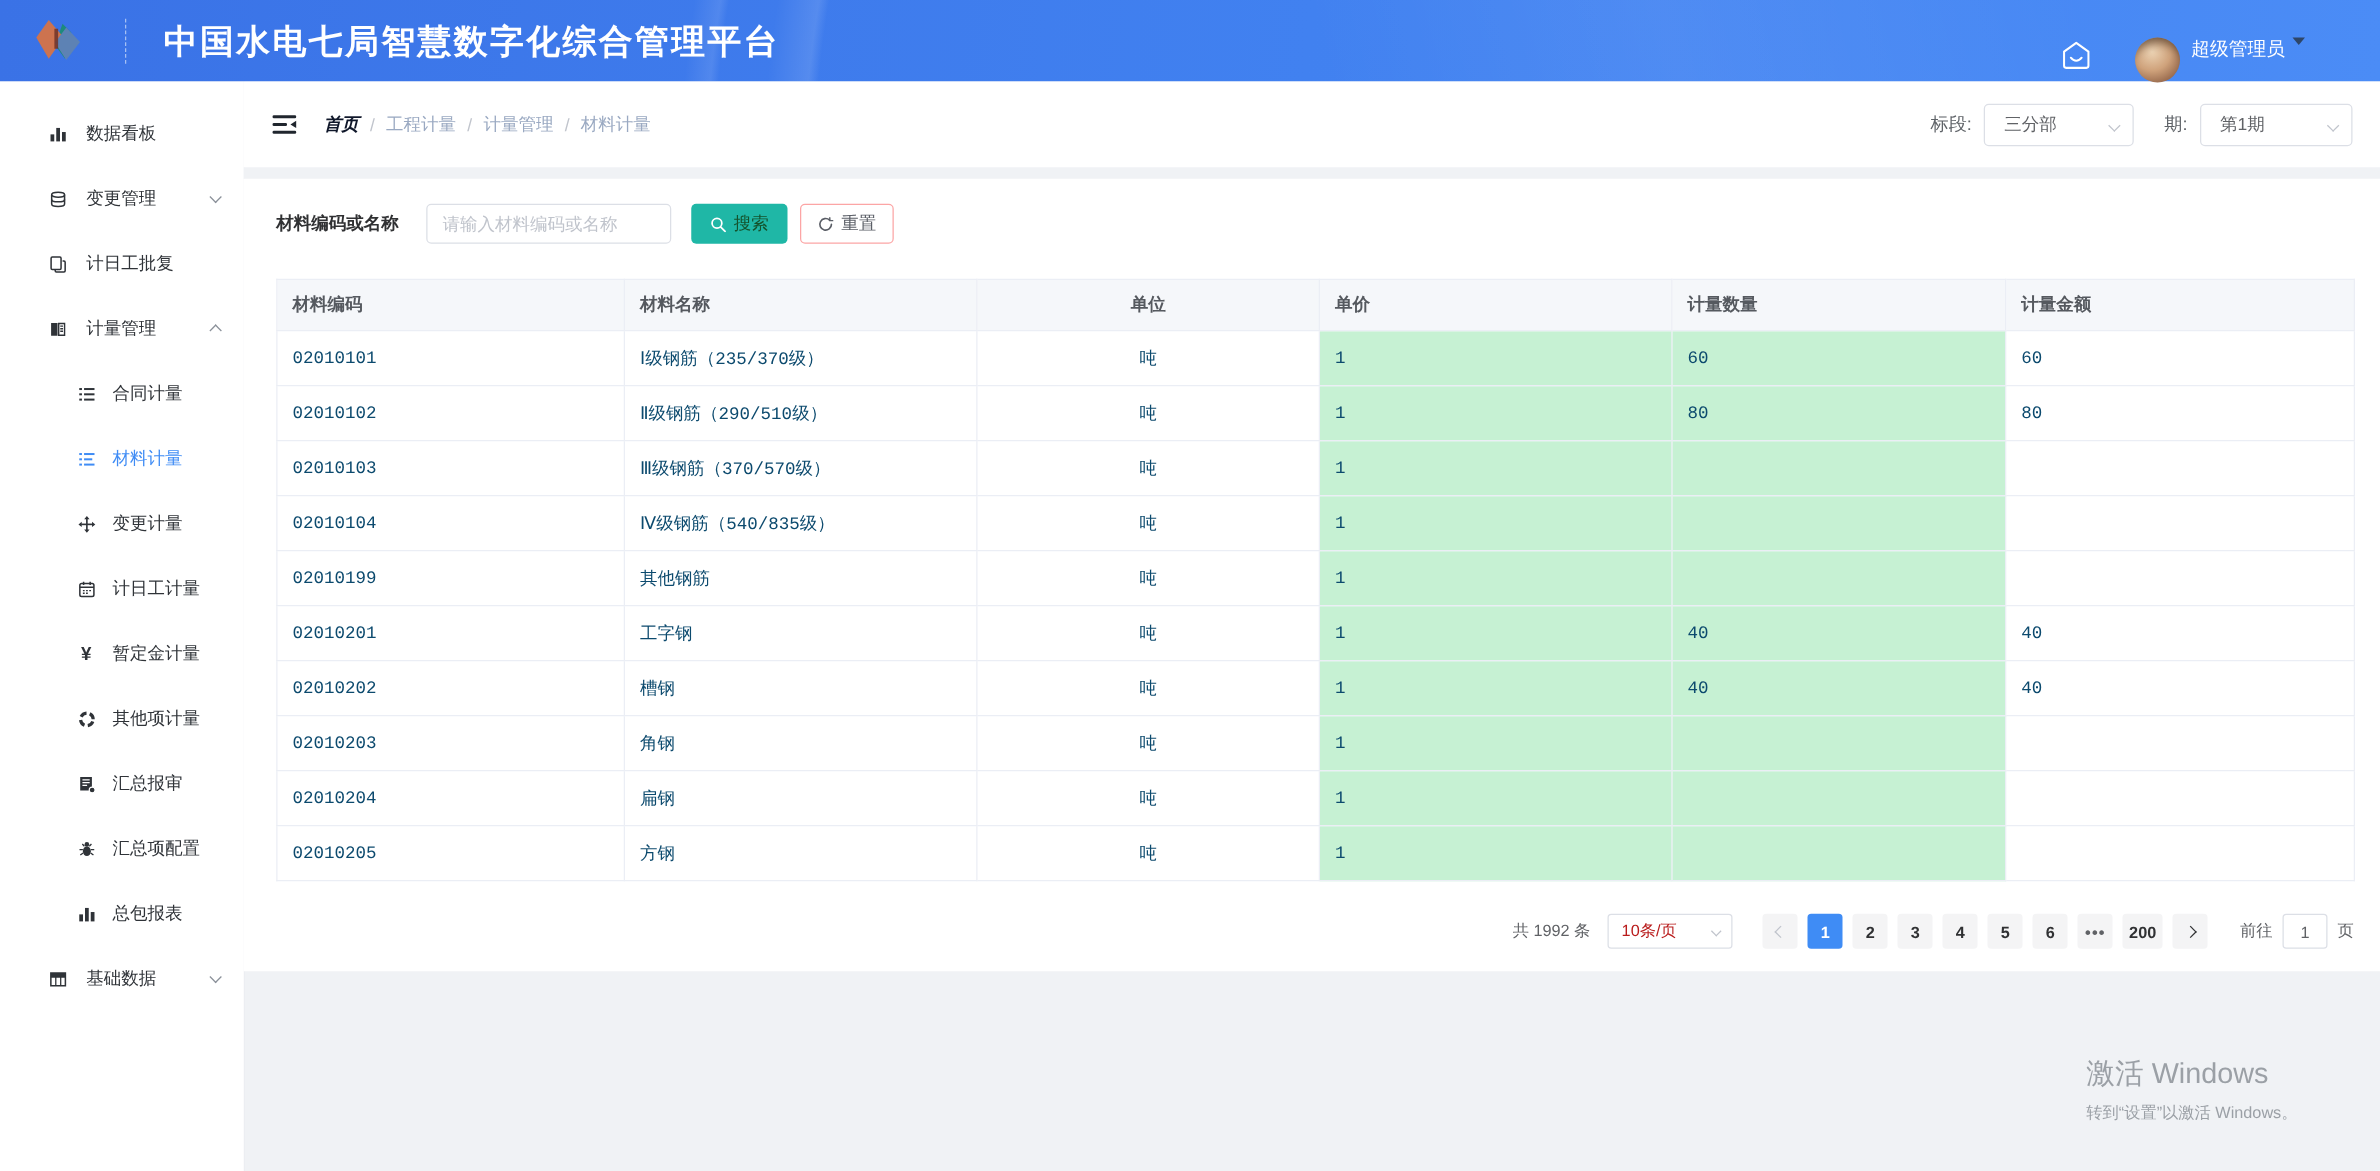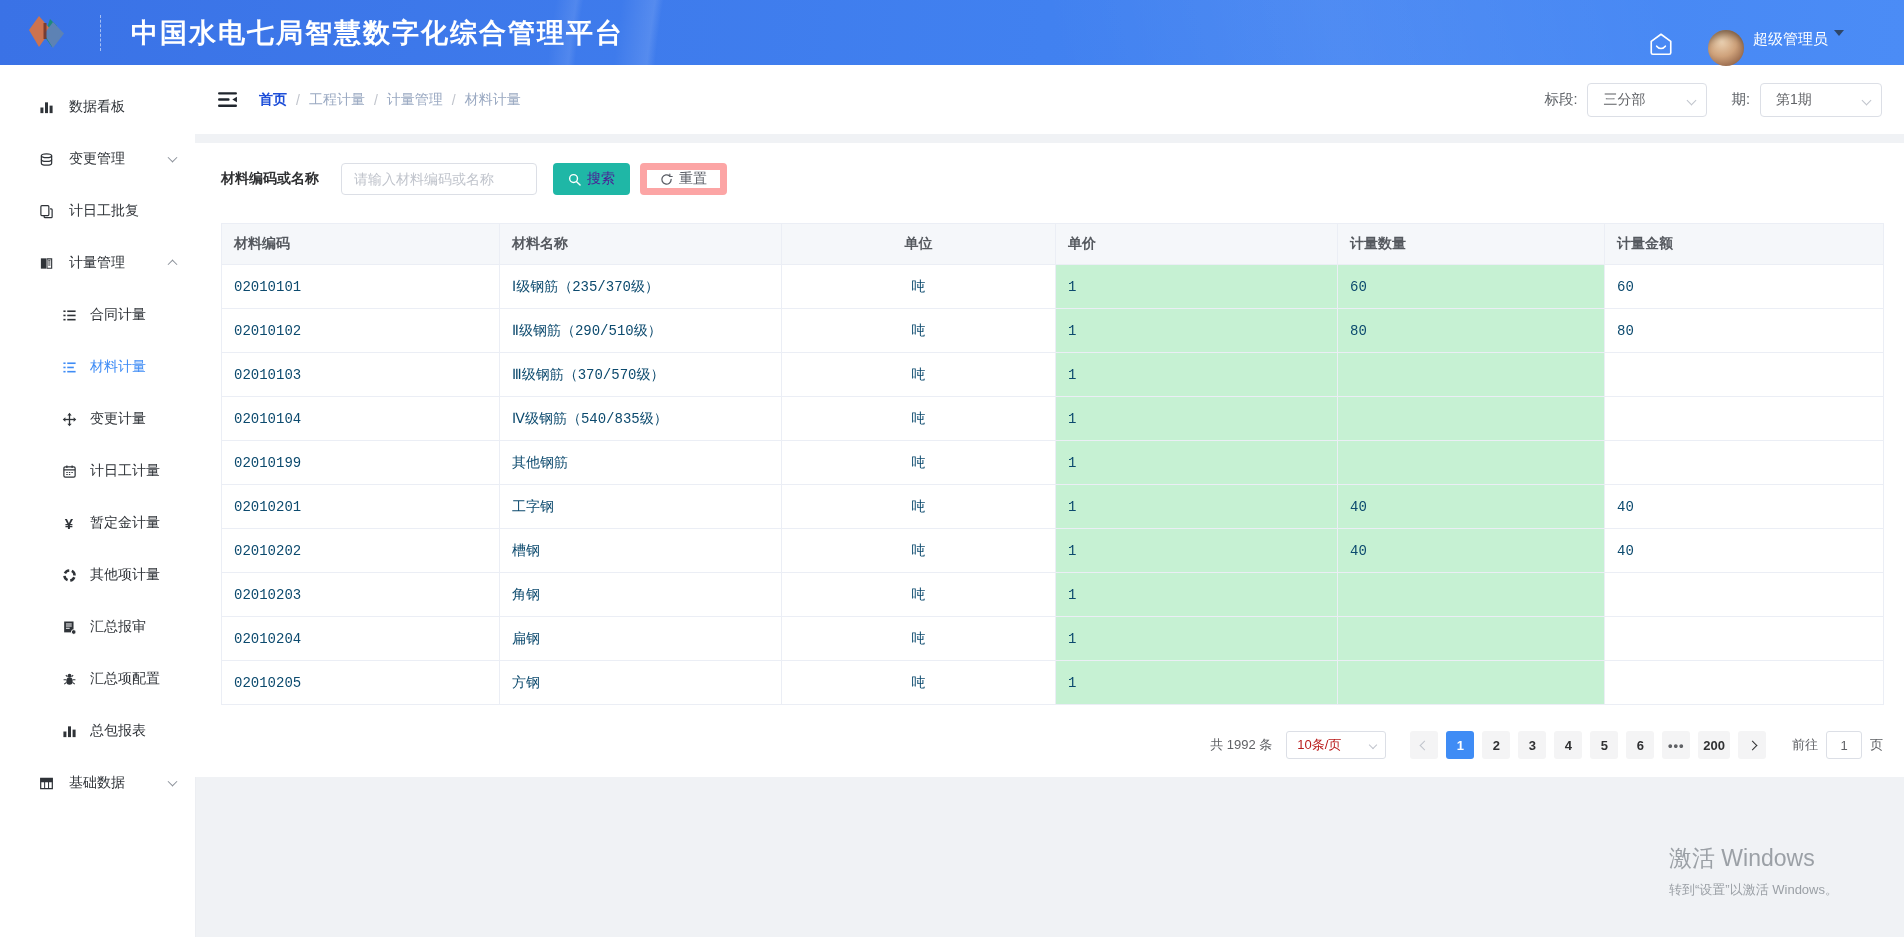--- a/index.html
+++ b/index.html
@@ -44,21 +44,21 @@
   .chev.down{ transform:translateY(-70%) rotate(45deg); }
   .chev.up{ transform:translateY(-30%) rotate(-135deg); }
 
   .main{ flex:1; position:relative; min-width:0; }
 
   
   .topbar{ height:69px; background:#fff; display:flex; align-items:center; padding:0 22px; }
   .fold{ width:22px; height:20px; color:#20262e; cursor:pointer; flex:none; display:flex; align-items:center;}
   .bc{ display:flex; align-items:center; margin-left:20px; font-size:14px; white-space:nowrap;}
   .bc-item{ color:#9aa9c2; cursor:pointer; }
-  .bc-item.first{ color:#1d4ed8; font-weight:bold; }
+  .bc-item.first{ color:#0f172a; font-weight:bold;font-style:italic; }
   .bc-sep{ color:#c0c4cc; margin:0 9px; }
   .tb-spacer{ flex:1; }
   .f-label{ font-size:14.5px; color:#5f6368; margin-right:10px; white-space:nowrap;}
   .sel{ position:relative; display:flex; align-items:center; width:120px; height:34px;
     border:1px solid #dcdfe6; border-radius:4px; background:#fff; padding:0 26px 0 15px;
     font-size:14px; color:#606266; cursor:pointer; }
   .sel + .f-label{ margin-left:24px; }
   .sel .cv{ position:absolute; right:11px; top:13px; }
   .cv{ display:inline-block; width:7px; height:7px; border-right:1.4px solid #c0c4cc; border-bottom:1.4px solid #c0c4cc; }
   .cv.down{ transform:rotate(45deg); }
@@ -69,22 +69,22 @@
 
   
   .card{ background:#fff; padding:20px 21px 18px 26px; }
   .search-row{ display:flex; align-items:center; }
   .search-label{ font-size:14px; font-weight:bold; color:#303133; margin-right:22px; white-space:nowrap;}
   .search-input{ width:196px; height:32px; border:1px solid #dcdfe6; border-radius:4px;
     padding:0 12px; font-size:14px; color:#606266; outline:none; font-family:inherit;}
   .search-input::placeholder{ color:#c0c4cc; }
   .btn{ height:32px; border-radius:4px; border:none; display:inline-flex; align-items:center;
     gap:6px; font-size:14px; cursor:pointer; font-family:inherit;}
-  .btn-search{ margin-left:16px; padding:0 15px; background:#1fb7a6; color:#4c1d95; }
-  .btn-reset{ margin-left:10px; padding:0 13px; background:#fff; border:7px solid #fca5a5; color:#5a5e66;}
+  .btn-search{ margin-left:16px; padding:0 15px; background:#1fb7a6; color:#14532d; }
+  .btn-reset{ margin-left:10px; padding:0 13px; background:#fff; border:1px solid #fca5a5; color:#5a5e66;}
 
   table.grid{ margin-top:28px; width:1662px; border-collapse:collapse; table-layout:fixed;font-family:Liberation Mono, monospace; }
   .grid th, .grid td{ border:1px solid #ebeef5; font-size:14px; padding:0 12px; }
   .grid th{ height:41px; background:#f5f7fa; color:#55595f; font-weight:bold; }
   .grid td{ height:44px; color:#0c4a6e; background:#fff; }
   .grid td.green{ background:#c6f1d3; }
   .al{ text-align:left; } .ac{ text-align:center; } .ar{ text-align:left; }
 
   
   .pager-row{ width:1662px; margin-top:26px; display:flex; justify-content:flex-end; align-items:center;

